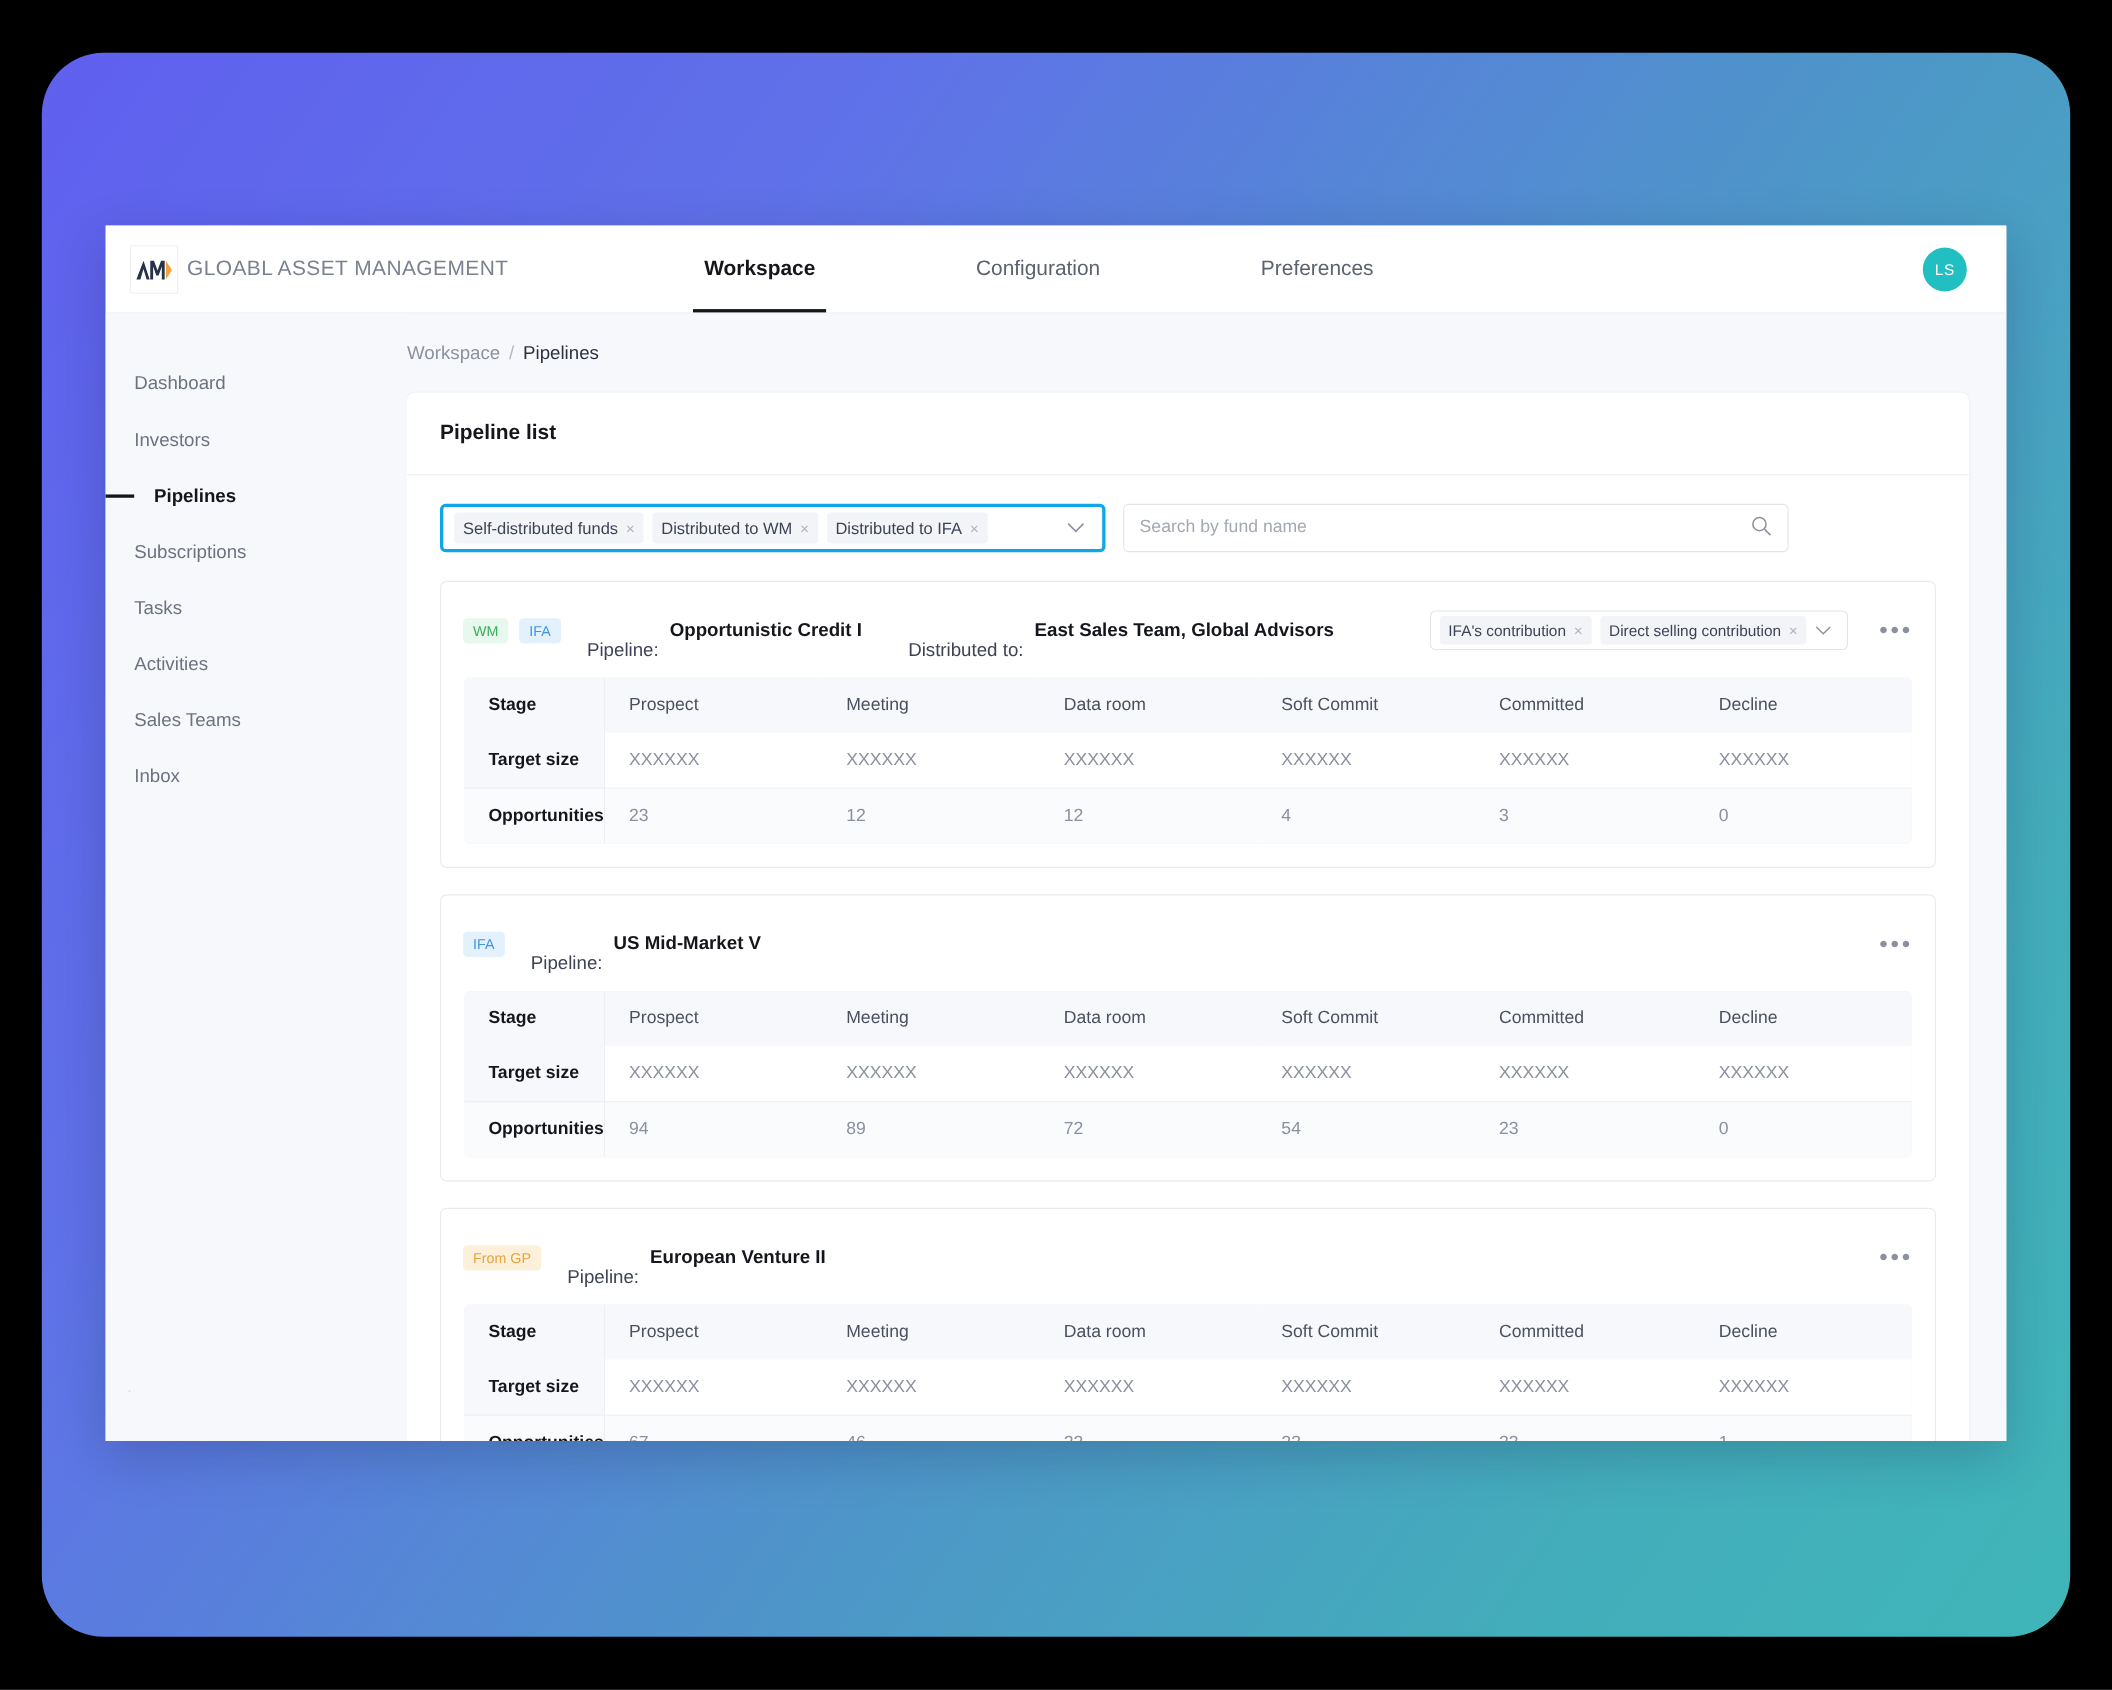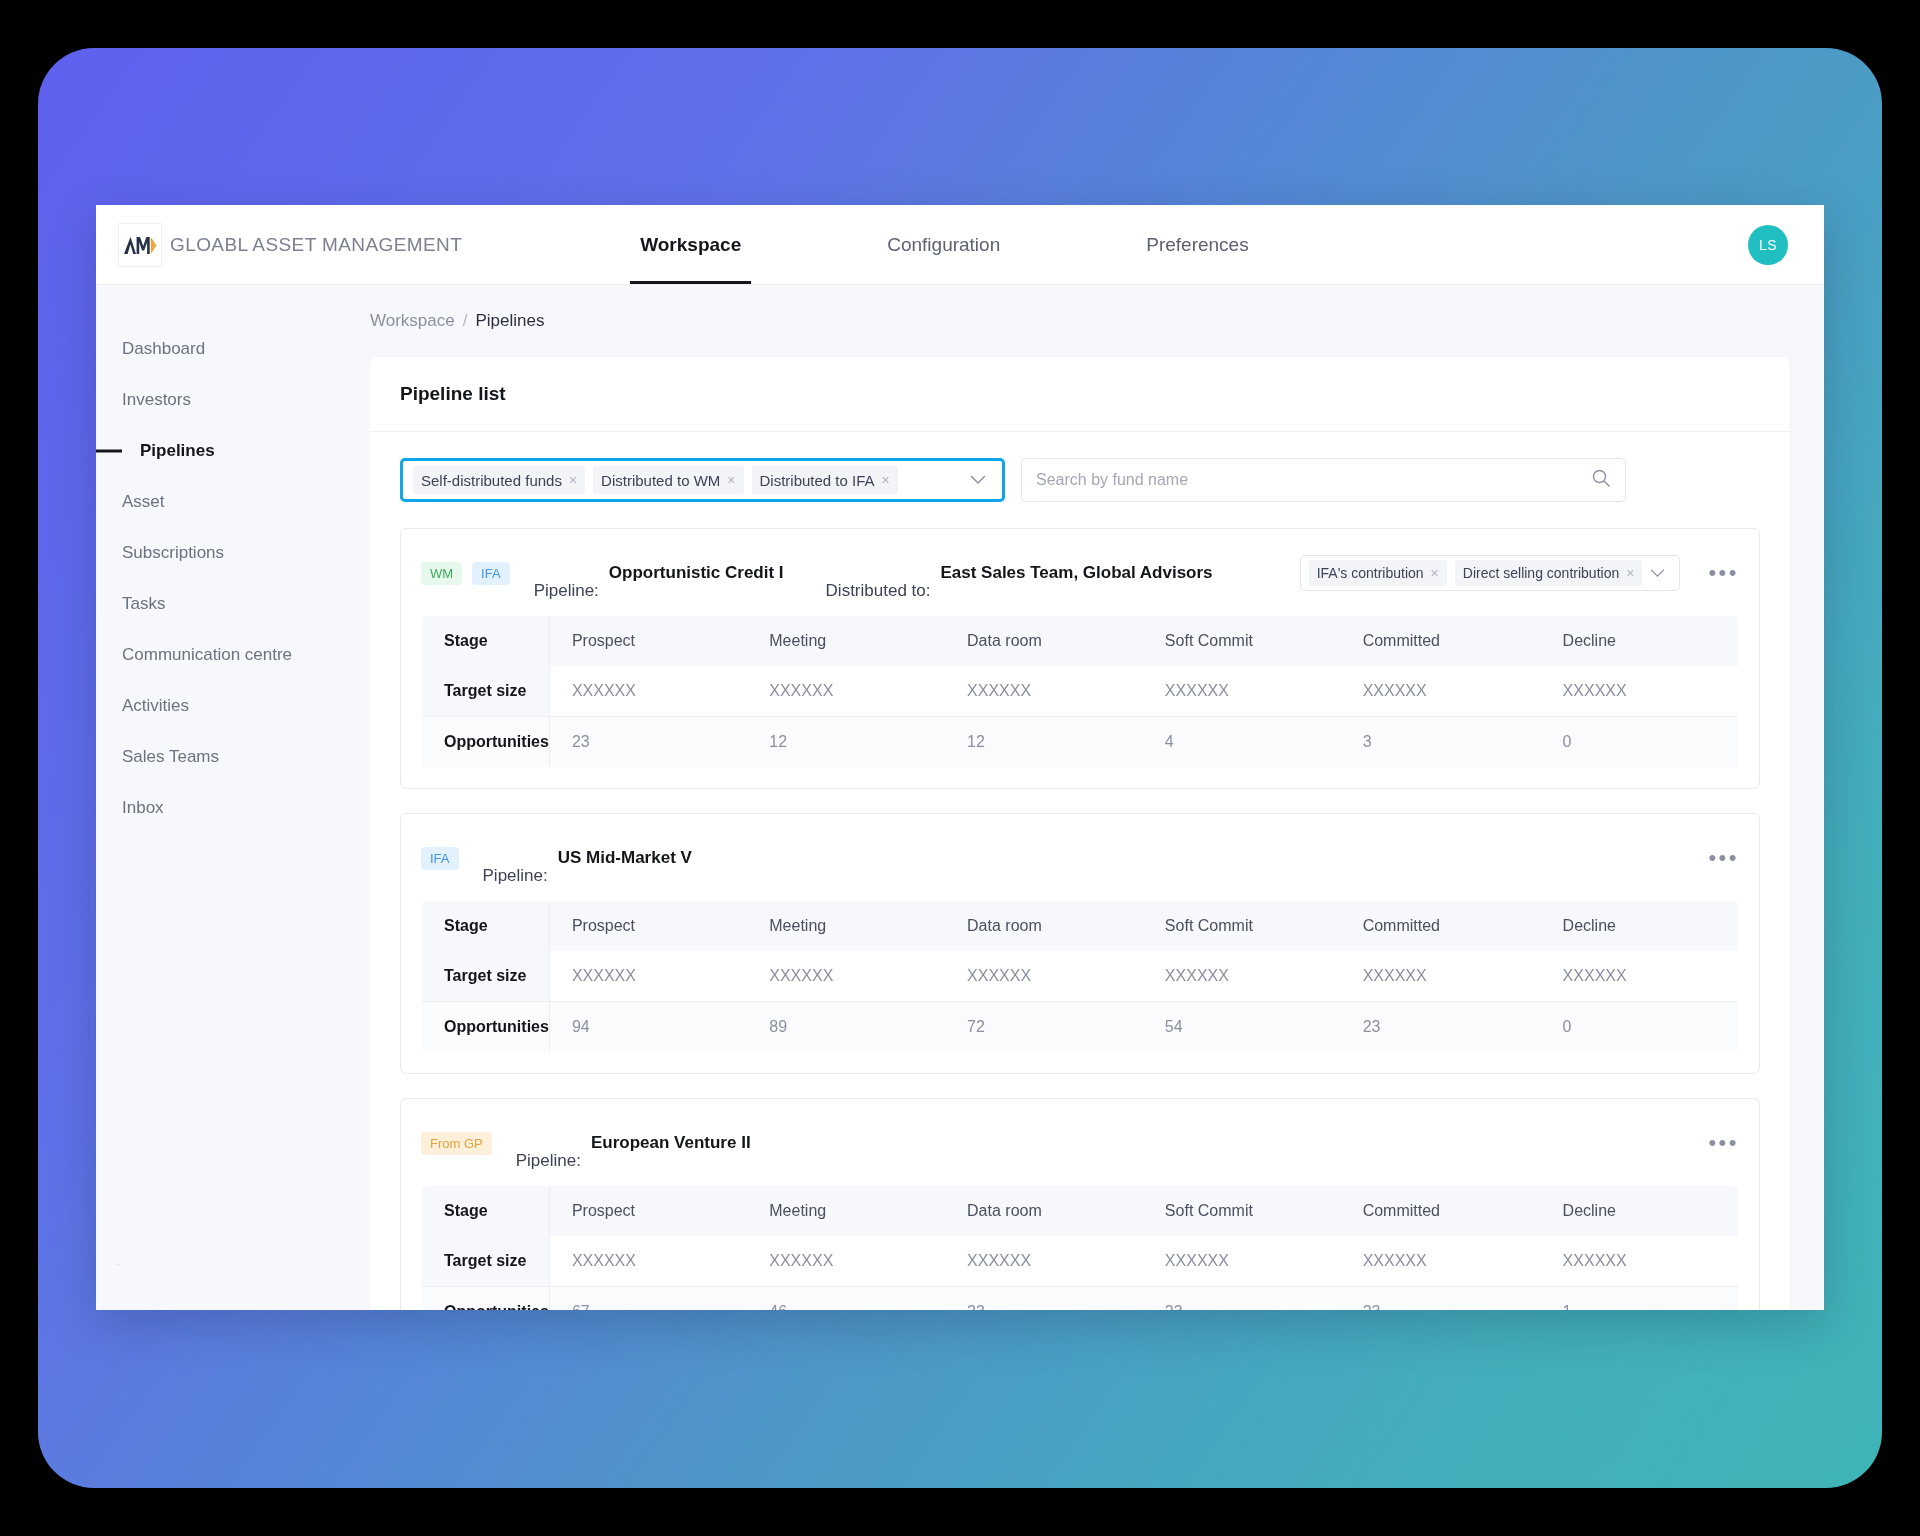--- a/index.html
+++ b/index.html
@@ -186,24 +186,22 @@
 
     <div class="avatar">LS</div>
   </div>
 
   <div class="body">
 
     <div class="sidebar">
       <div class="side-item">Dashboard</div>
       <div class="side-item">Investors</div>
       <div class="side-item active">Pipelines</div>
-      <div class="side-item">Asset</div>
       <div class="side-item">Subscriptions</div>
       <div class="side-item">Tasks</div>
-      <div class="side-item">Communication centre</div>
       <div class="side-item">Activities</div>
       <div class="side-item">Sales Teams</div>
       <div class="side-item">Inbox</div>
       <div class="side-dot">.</div>
     </div>
 
     <div class="content">
 
       <div class="breadcrumb">
         <span>Workspace</span>

